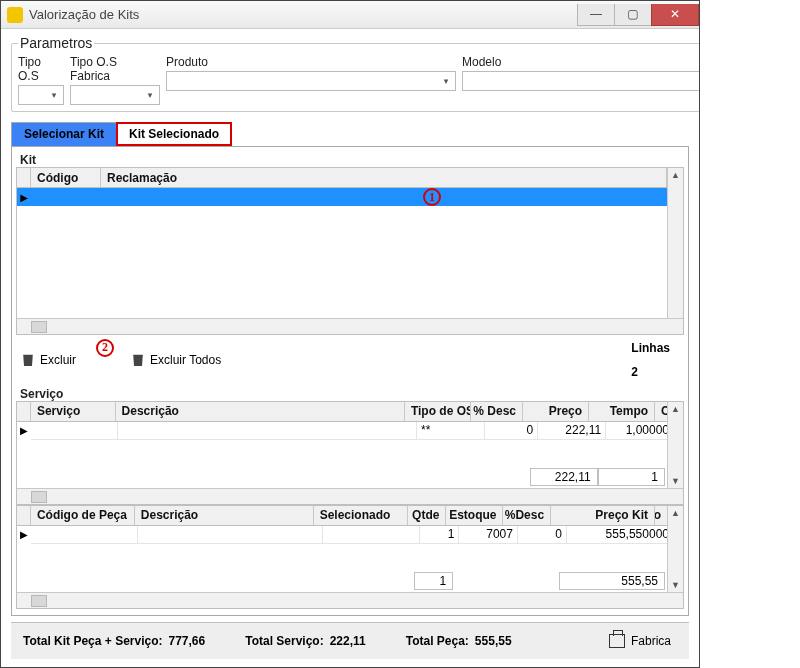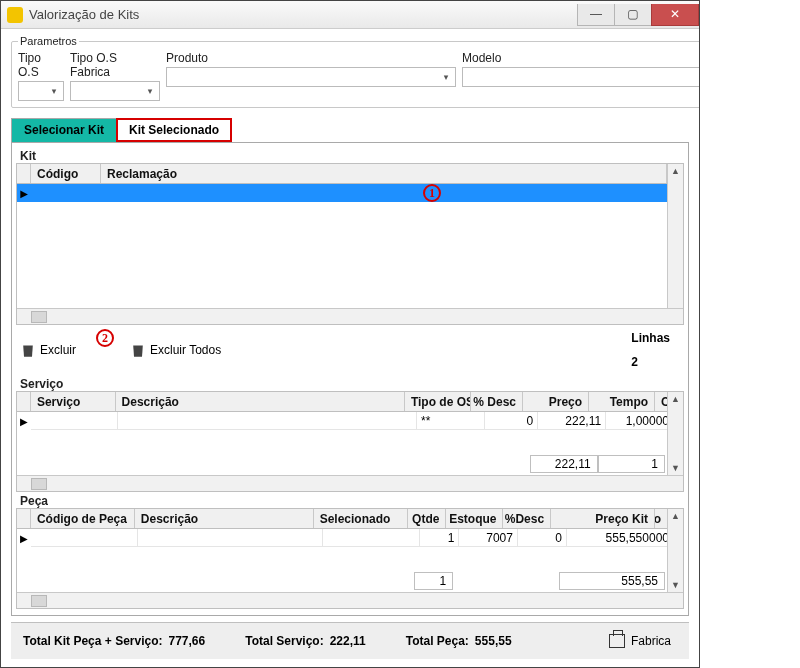--- a/index.html
+++ b/index.html
@@ -10,29 +10,29 @@
   .titlebar .icon { width: 16px; height: 16px; background: #f3c400; border-radius: 3px; margin-right: 6px; }
   .titlebar .title { color: #444; font-size: 13px; }
   .winbtns { margin-left: auto; display: flex; }
   .winbtn { width: 38px; height: 22px; border: 1px solid #b5b5b5; border-top: none; margin-left: -1px; background: #e9e9e9; display: flex; align-items: center; justify-content: center; font-size: 12px; }
   .winbtn.close { background: #c94f4f; color: #fff; border-color: #a83b3b; width: 48px; }
   .winbtn.min, .winbtn.max { color: #444; }
   
   .content { flex: 1; padding: 6px 10px 8px 10px; display: flex; flex-direction: column; overflow: hidden; }
   
   .fs-param { border: 1px solid #c8c8c8; border-radius: 2px; margin: 0; padding: 4px 6px 6px 6px; }
-  .fs-param legend { font-size: 11px; color: #222; padding: 0 2px; }
+  .fs-param legend { font-size: 14px; color: #222; padding: 0 2px; }
   .param-row { display: flex; gap: 6px; }
   .param-col { display: flex; flex-direction: column; }
   .param-col label { font-size: 12px; color: #222; margin-bottom: 2px; }
   .combo { height: 20px; border: 1px solid #bbb; background: #fff; display: flex; align-items: center; justify-content: flex-end; padding-right: 2px; }
   .combo .expander { width: 14px; height: 14px; display: flex; align-items: center; justify-content: center; font-size: 9px; color: #555; }
   
   .tabs { display: flex; margin-top: 10px; }
-  .tab { border: 1px solid #a9a9a9; border-bottom: none; background: #14b8a6; padding: 4px 12px 5px; margin-right: -1px; font-weight: bold; cursor: pointer; }
+  .tab { border: 1px solid #a9a9a9; border-bottom: none; background: #3b82f6; padding: 4px 12px 5px; margin-right: -1px; font-weight: bold; cursor: pointer; }
   .tab.active { background: #fff; }
   .tab-highlight { outline: 2px solid #d60000; outline-offset: -2px; }
   .tabsheet { border: 1px solid #a9a9a9; flex: 1; padding: 4px 4px 6px 4px; display: flex; flex-direction: column; overflow: hidden; background:#fff;}
   
   .group-title { font-weight: bold; color: #222; padding: 2px 4px 0 4px; }
   .grid-wrap { position: relative; border: 1px solid #bfbfbf; background: #fff; display: flex; flex-direction: column; }
   .grid-head { display: flex; background: #f0f0f0; border-bottom: 1px solid #bfbfbf; height: 20px; }
   .gh-cell { border-right: 1px solid #c8c8c8; padding: 2px 6px; font-weight: bold; color: #111; display: flex; align-items: center; overflow: hidden; white-space: nowrap; }
   .grid-body { flex: 1; position: relative; overflow: hidden; }
   .row { height: 18px; display: flex; align-items: center; }
@@ -203,21 +203,20 @@
             <div style="width:55px"></div>
           <div class="totals-cell" style="width:70px">222,11</div>
           <div class="totals-cell" style="width:70px">1</div>
           <div style="flex:1"></div>
         </div>
         <div class="hscroll">
             <div class="thumb"></div>
           </div>
       </div>
 
-      <div class="group-title">Peça</div>
       <div class="data-grid" style="height:118px;">
         <div class="grid-head">
           <div class="gh-cell" style="width:14px"></div>
           <div class="gh-cell" style="width:110px">Código de Peça</div>
           <div class="gh-cell" style="width:190px">Descrição</div>
           <div class="gh-cell" style="width:100px">Selecionado</div>
           <div class="gh-cell right" style="width:40px">Qtde</div>
           <div class="gh-cell right" style="width:60px">Estoque</div>
           <div class="gh-cell right" style="width:50px">%Desc</div>
           <div class="gh-cell right" style="width:110px">Preço Kit</div>

